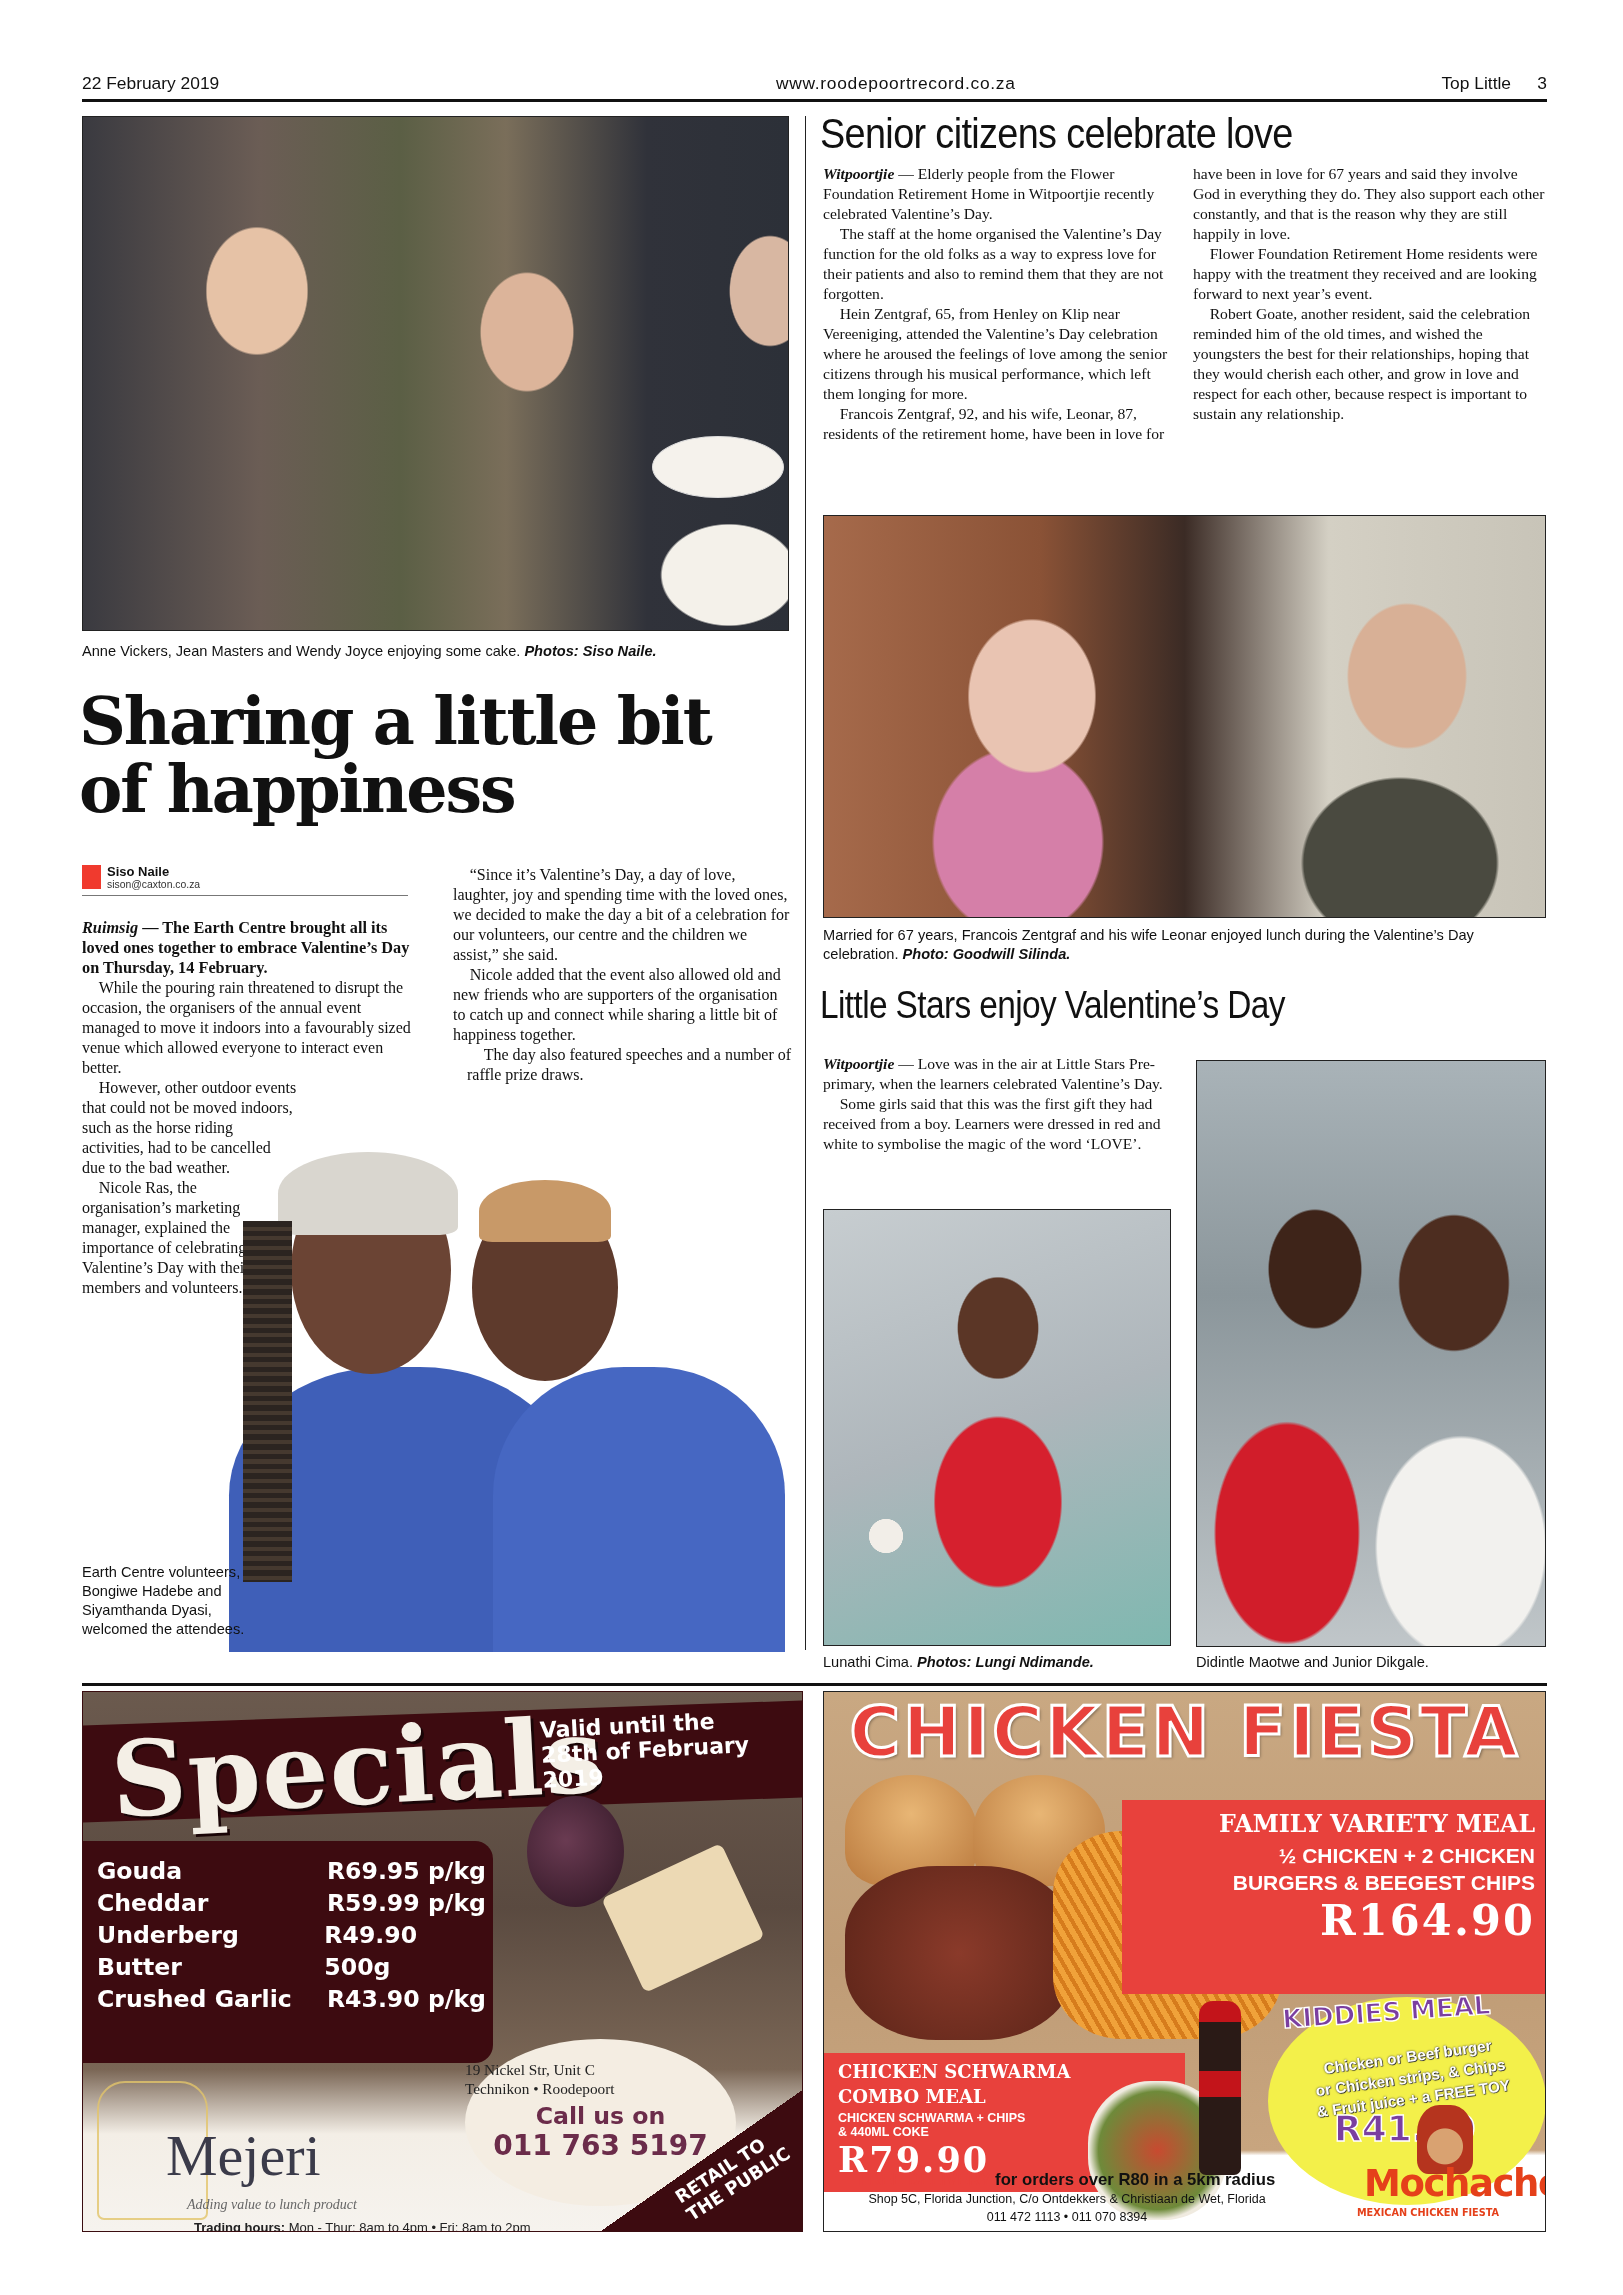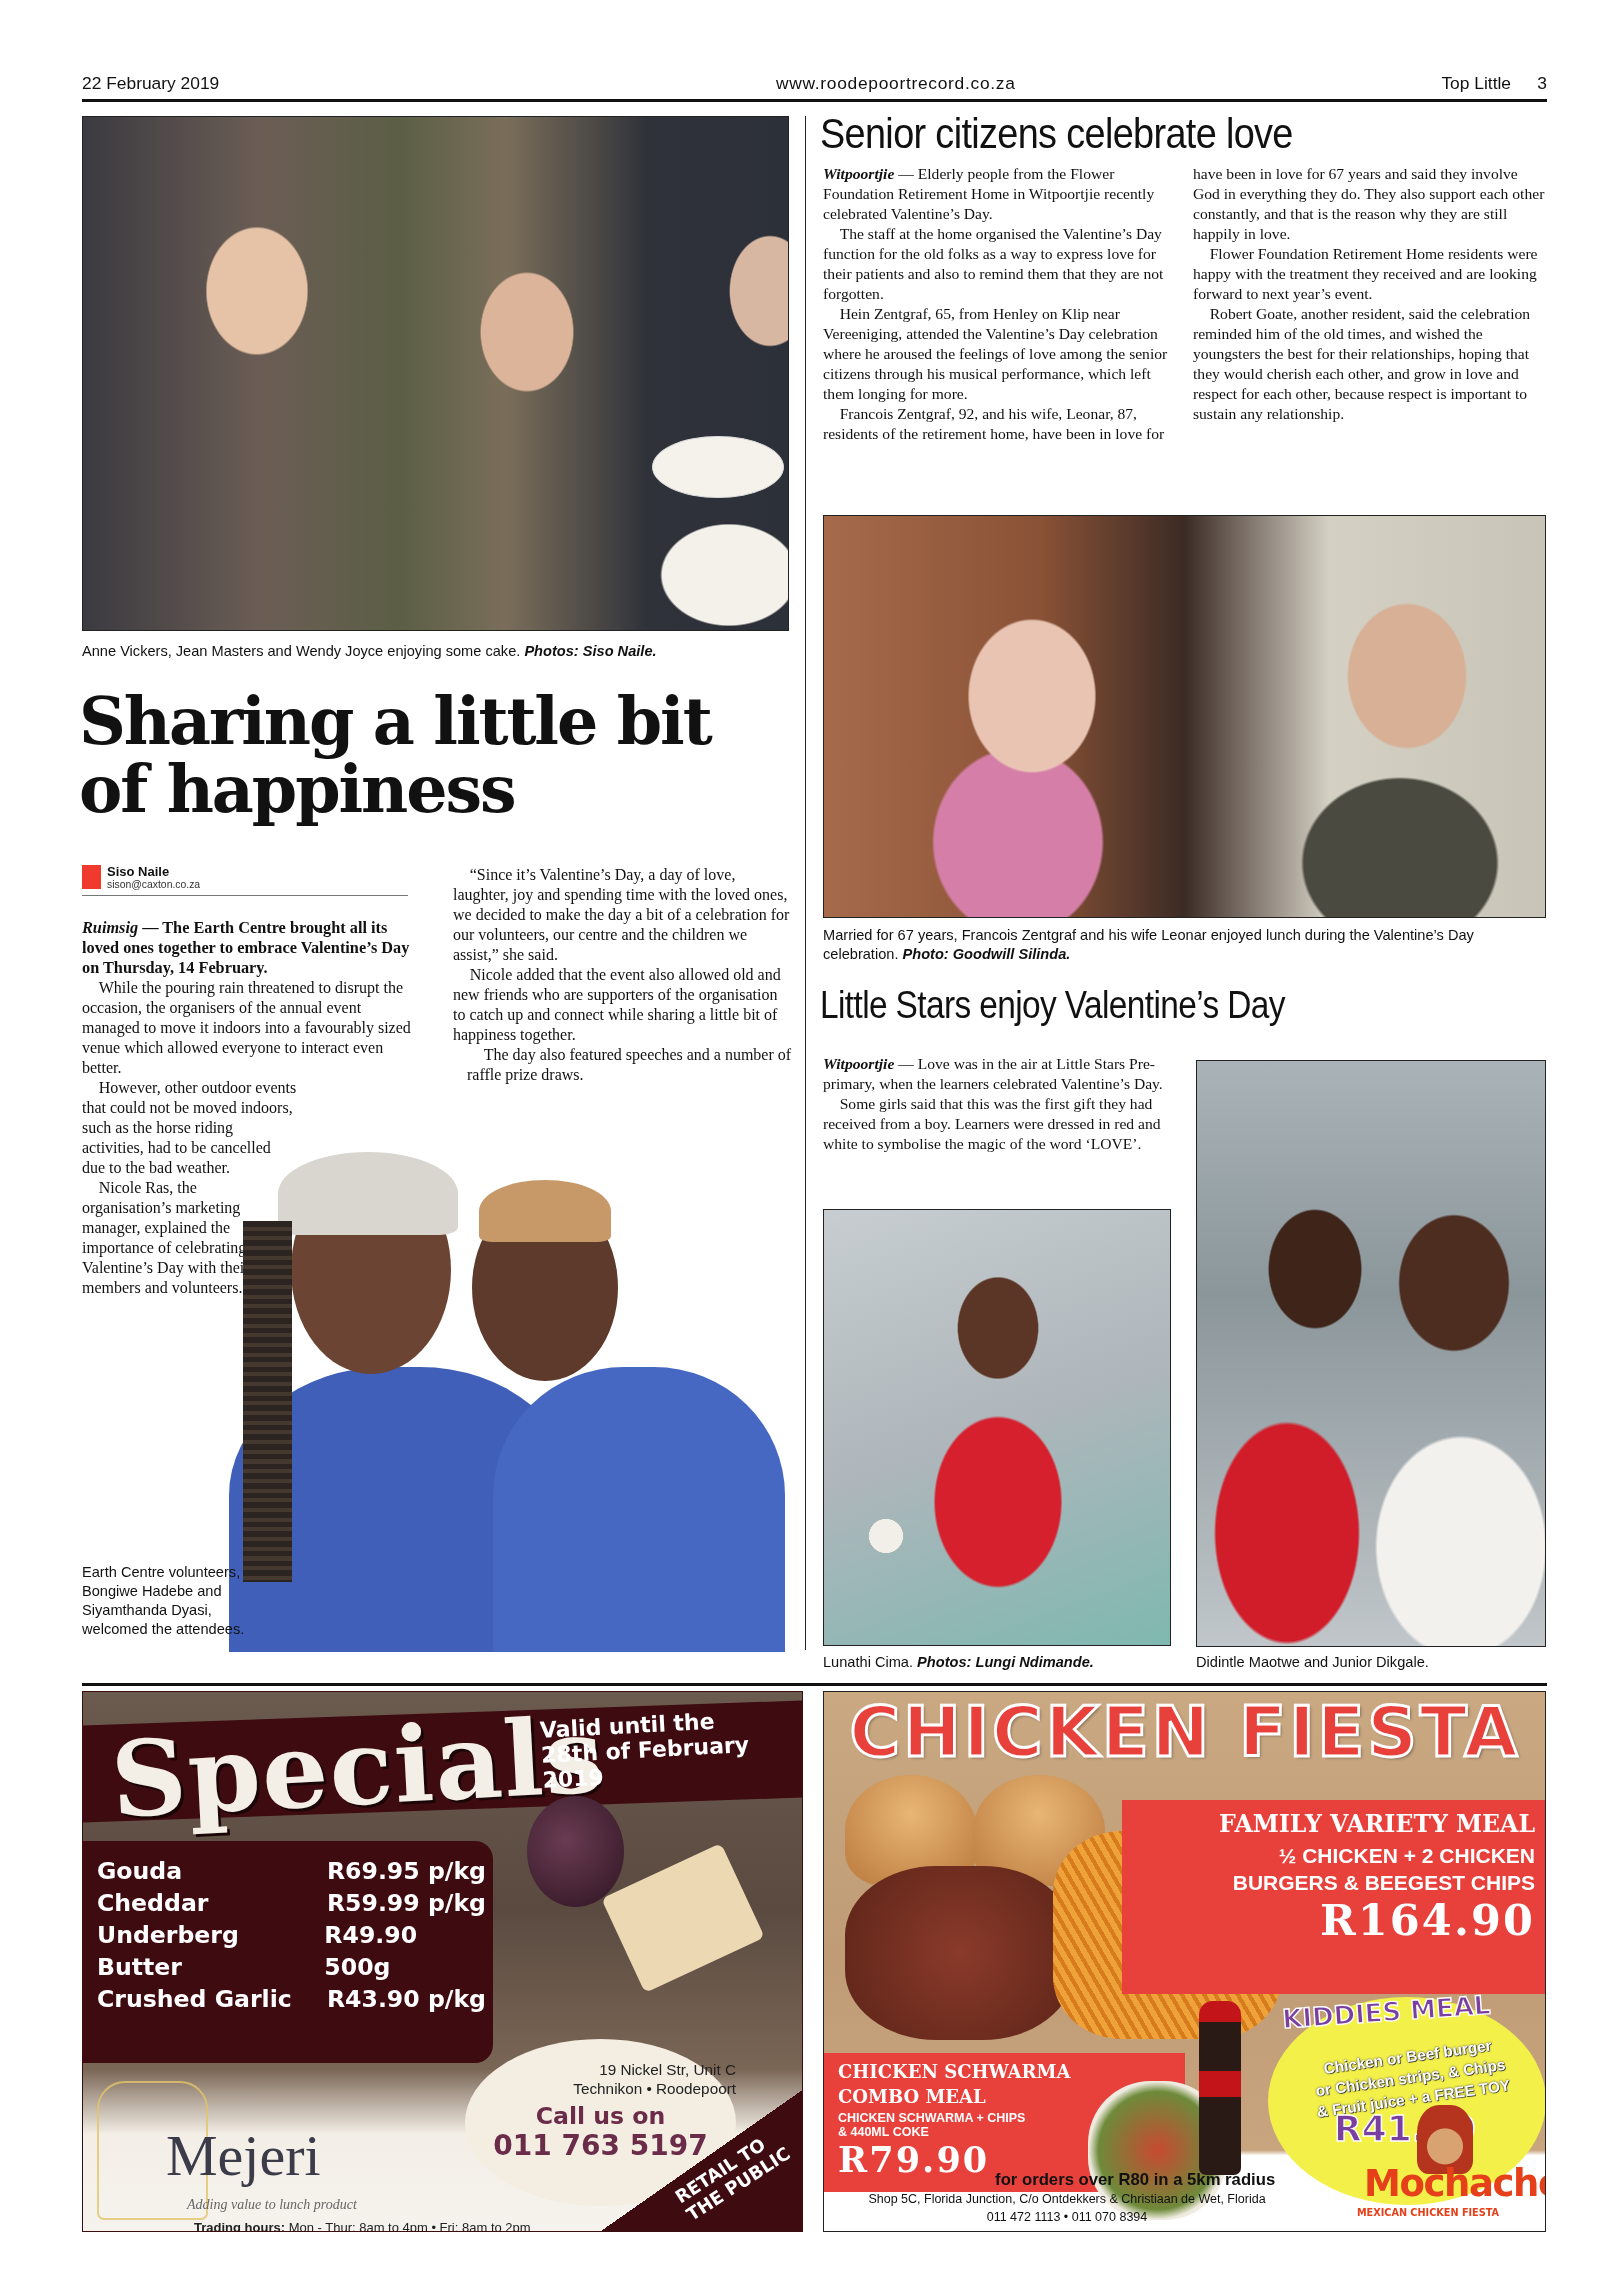--- a/index.html
+++ b/index.html
@@ -178,21 +178,21 @@
         <span>R43.90 p/kg</span>
       </div>
   </div>
   <div class="abs" style="left:444px; top:104px; width:97px; height:111px; border-radius:50%; background:radial-gradient(circle at 40% 40%,#6a3b52,#2d1422);"></div>
   <div class="abs" style="left:534px; top:174px; width:132px; height:104px; background:#ecd9b4; transform:rotate(-25deg); border-radius:7px;"></div>
 
   <div class="abs" style="left:14px; top:389px; width:111px; height:139px; border:2.8px solid #e2c46a; border-radius:28px 28px 7px 7px; opacity:.8;"></div>
   <div class="abs" style="left:83px; top:430px; font-family:'Liberation Serif',serif; font-size:58px; color:#3b3b4a;text-align:center;">Mejeri</div>
   <div class="abs" style="left:104px; top:505px; font-family:'Liberation Serif',serif; font-style:italic; font-size:14px; color:#666;">Adding value to lunch product</div>
   <div class="abs" style="left:382px; top:347px; width:271px; height:167px; border-radius:50%; background:#f4ede2;"></div>
-  <div class="abs" style="left:382px; top:368px; width:271px; text-align:right; font-family:Liberation Sans, sans-serif; font-size:15.3px; line-height:19.4px; color:#222;">
+  <div class="abs" style="left:382px; top:368px; width:271px; text-align:left; font-family:Liberation Serif, serif; font-size:15.3px; line-height:19.4px; color:#222;">
     <div>19 Nickel Str, Unit C</div>
     <div>Technikon • Roodepoort</div>
   </div>
   <div class="abs" style="left:382px; top:410px; width:271px; text-align:center; font-family:'DejaVu Sans',sans-serif; font-weight:bold; font-size:23.6px; color:#6b2c4a;">Call us on</div>
   <div class="abs" style="left:382px; top:437px; width:271px; text-align:center; font-family:'DejaVu Sans',sans-serif; font-weight:bold; font-size:28px; color:#6b2c4a;">011 763 5197</div>
   <div class="abs" style="left:111px; top:528px; font-family:'Liberation Sans',sans-serif; font-size:13px; color:#222;">
     <b>Trading hours:</b>
     <span>Mon - Thur: 8am to 4pm • Fri: 8am to 2pm</span>
   </div>
 

